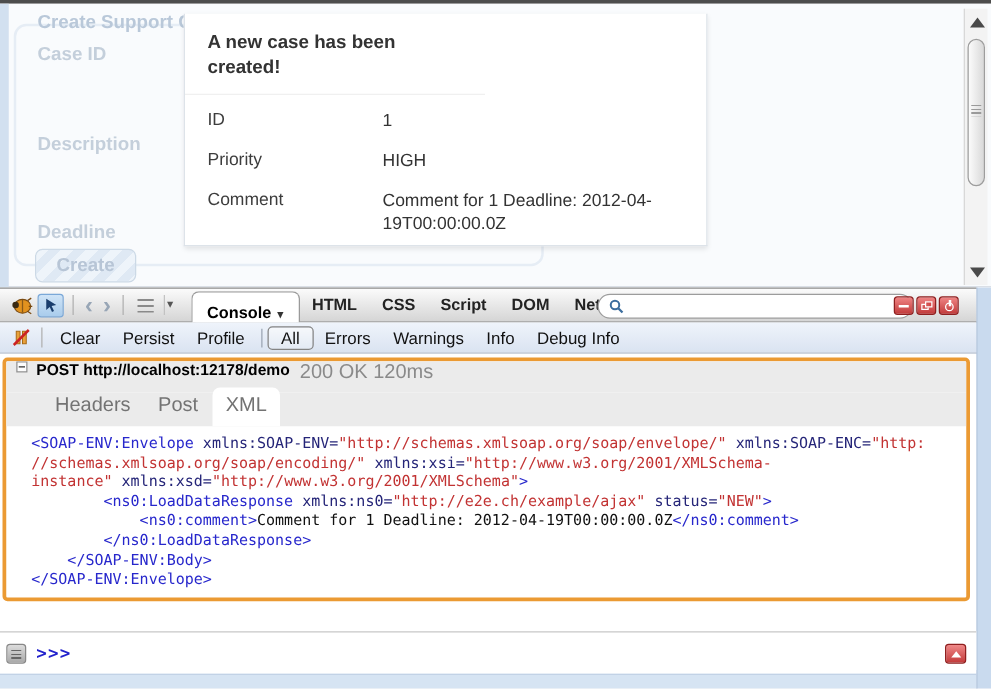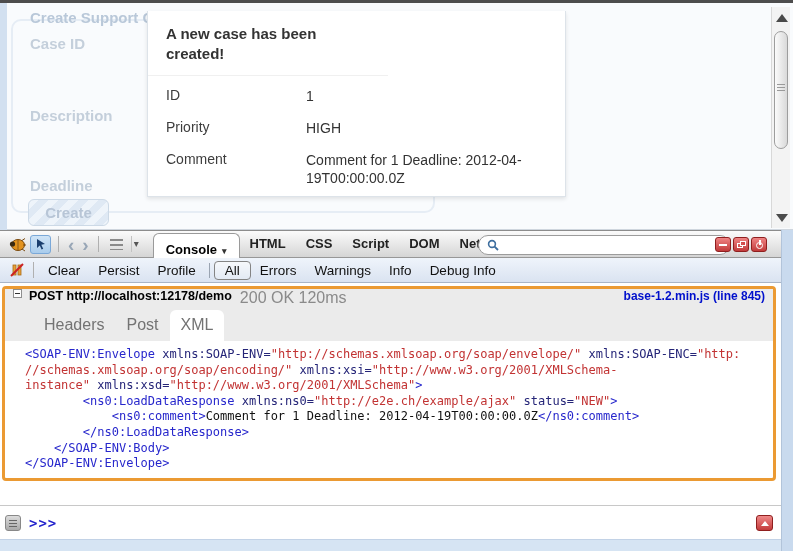--- a/index.html
+++ b/index.html
@@ -263,21 +263,20 @@
           <span class="cbtn">Debug Info</span>
         </div>
     </div>
 
     <div class="fb-console">
       <div class="net-entry">
         <div class="req-row">
           <span class="expander"></span>
           <span class="req-summary">POST http://localhost:12178/demo</span>
           <span class="req-status">200 OK 120ms</span>
-          <span class="req-source">base-1.2.min.js (line 845)</span>
         </div>
         <div id="net-tabs">
             <span class="ntab">Headers</span>
             <span class="ntab">Post</span>
             <span class="ntab active">XML</span>
           </div>
         <div id="xml-content">
             <div class="xline"><span class="seg-t">&lt;SOAP-ENV:Envelope </span><span class="seg-a">xmlns:SOAP-ENV=</span><span class="seg-v">"http://schemas.xmlsoap.org/soap/envelope/"</span><span class="seg-a"> xmlns:SOAP-ENC=</span><span class="seg-v">"http:</span></div>
             <div class="xline"><span class="seg-v">//schemas.xmlsoap.org/soap/encoding/"</span><span class="seg-a"> xmlns:xsi=</span><span class="seg-v">"http://www.w3.org/2001/XMLSchema-</span></div>
             <div class="xline"><span class="seg-v">instance"</span><span class="seg-a"> xmlns:xsd=</span><span class="seg-v">"http://www.w3.org/2001/XMLSchema"</span><span class="seg-t">&gt;</span></div>

